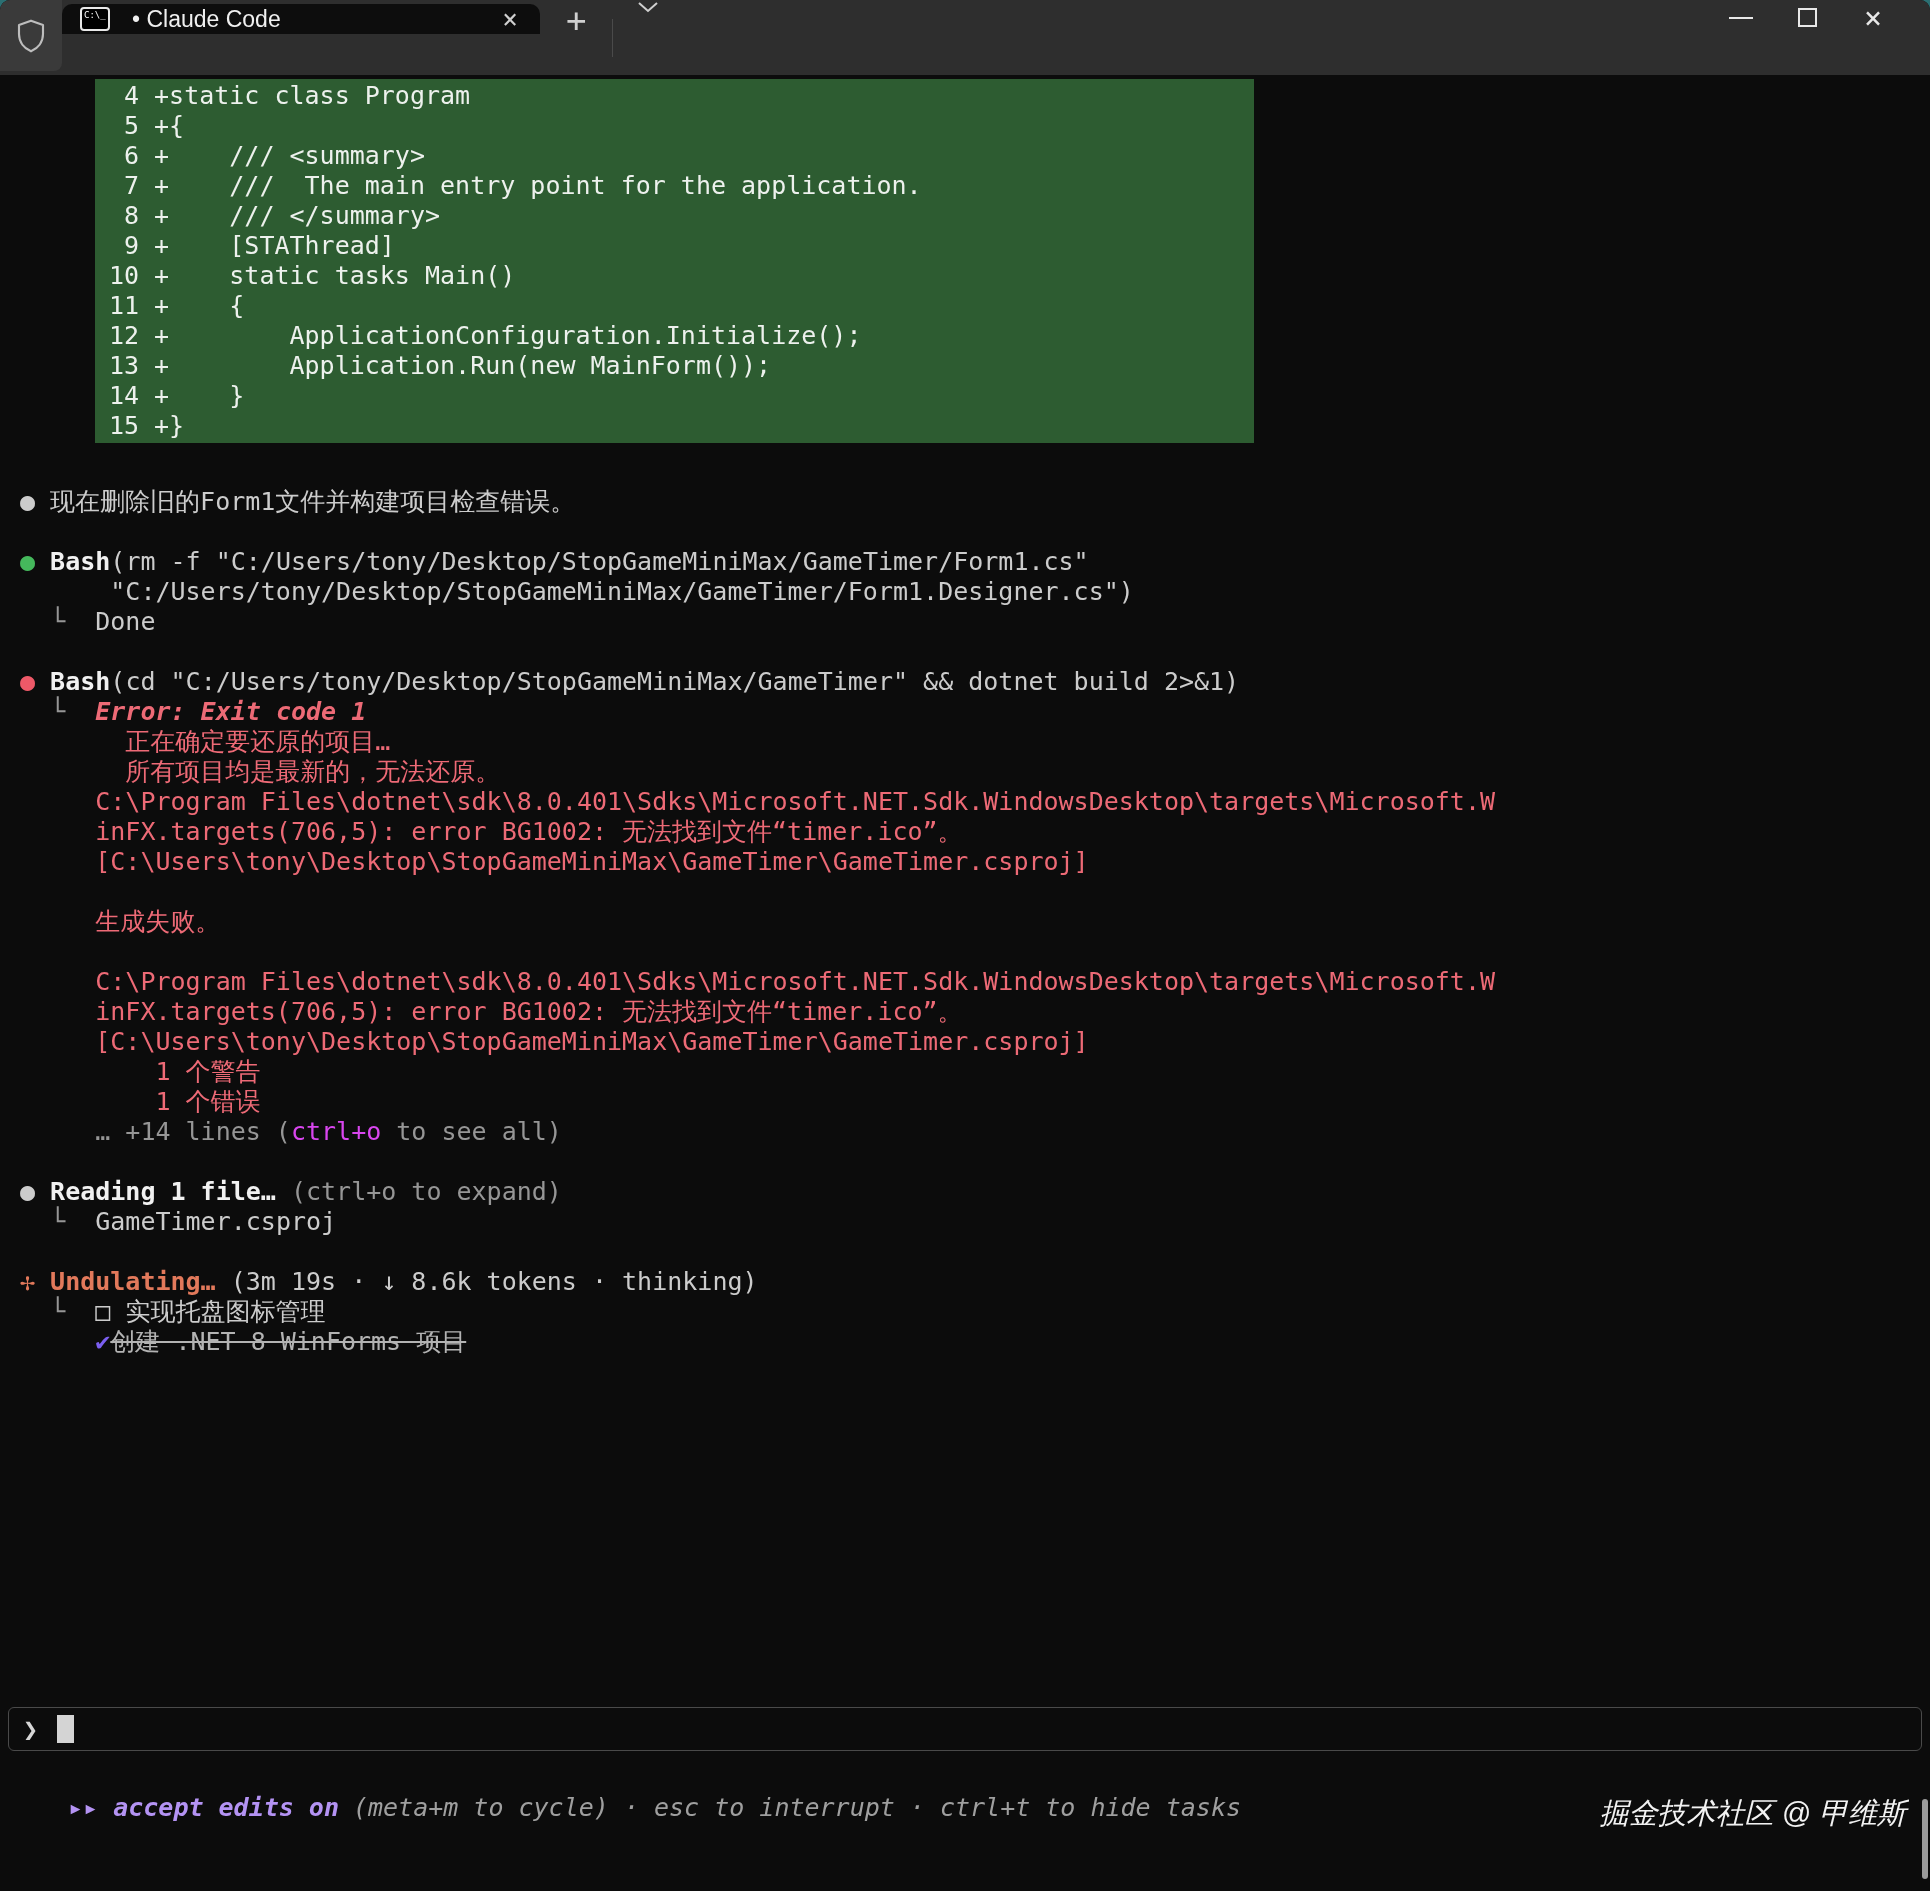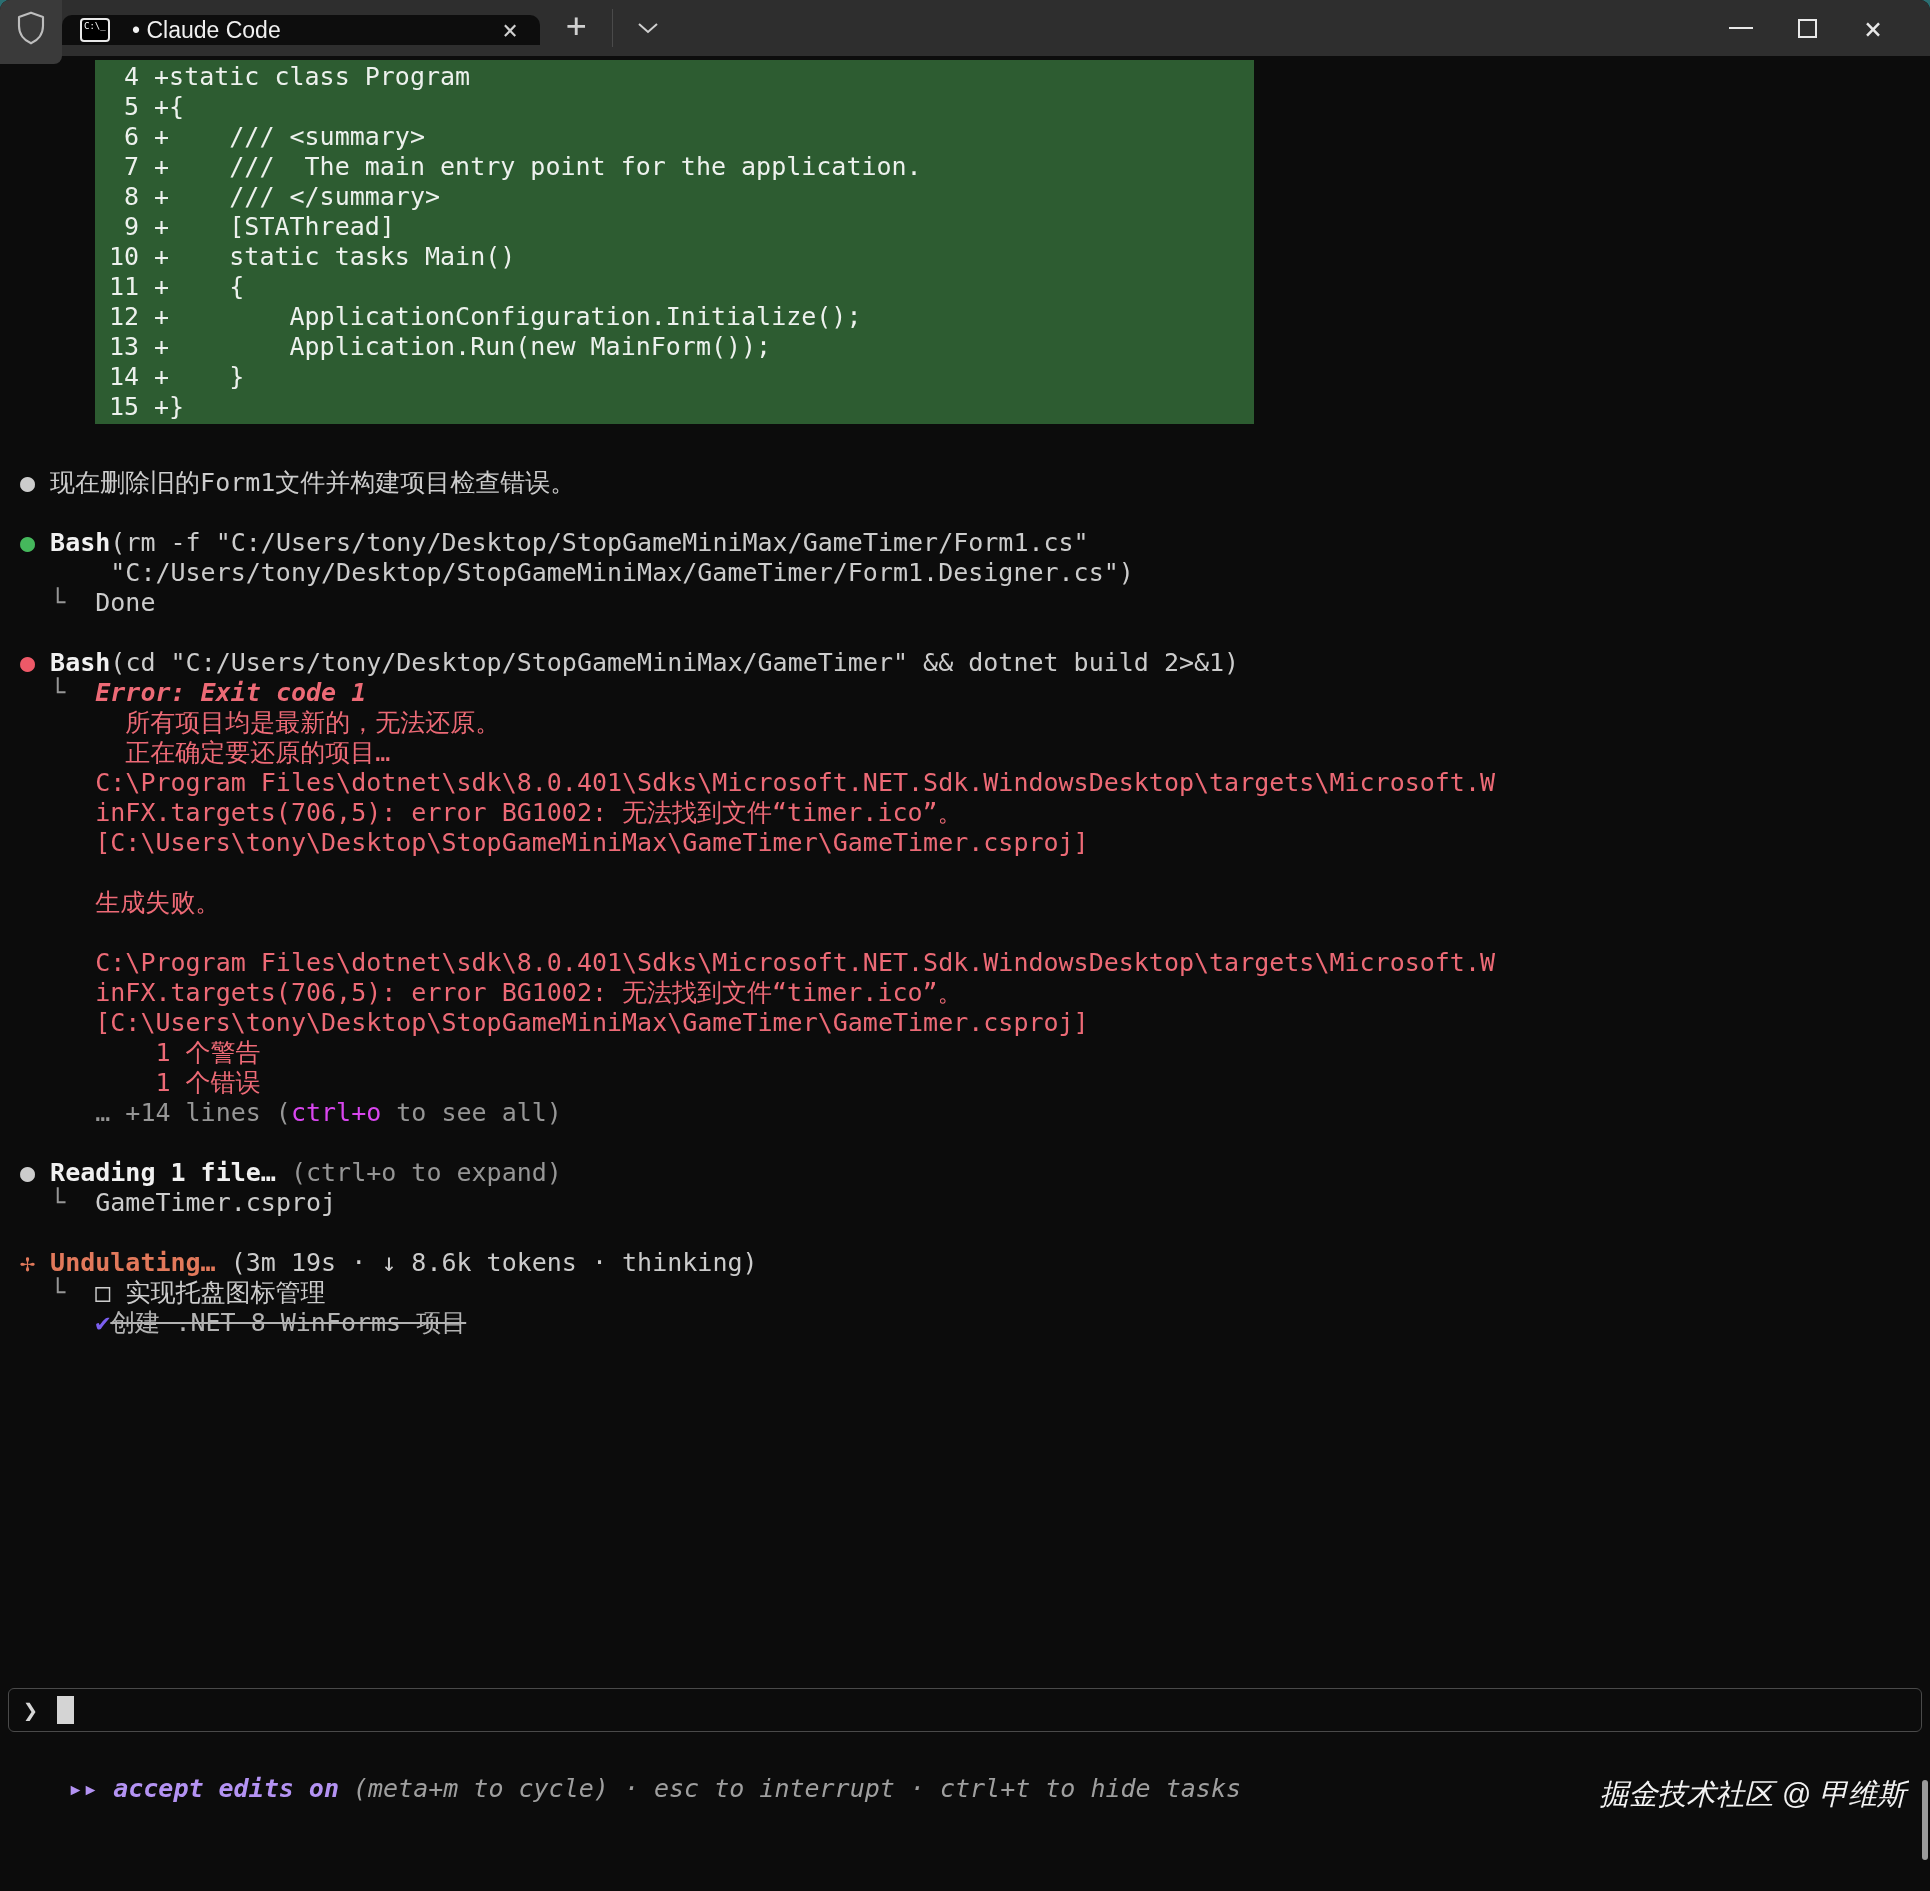--- a/index.html
+++ b/index.html
@@ -2,21 +2,21 @@
 <html><head>
 <meta charset="utf-8">
 <style>
   * { margin:0; padding:0; box-sizing:border-box; }
   html,body { width:1930px; height:1891px; }
   body { background:#2b6f72; overflow:hidden; font-family:"DejaVu Sans Mono","Liberation Mono",monospace; }
 
   .window { position:absolute; inset:0; background:#0c0c0c; border-radius:10px 10px 0 0; overflow:hidden; }
 
   
-  .titlebar { position:relative; height:56px; background:#2e2e2e; display:flex; align-items:center; }
+  .titlebar { position:relative; height:75px; background:#2e2e2e; display:flex; align-items:flex-start; }
   .shield-area { width:62px; height:71px; background:#3a3a3a; border-radius:10px 0 8px 0; display:flex; align-items:center; justify-content:center; }
   .tab { width:478px; background:#0d0d0d; border-radius:10px 10px 0 0; margin-top:4px; display:flex; align-items:center; padding:0 16px 0 18px; }
   .tab-icon { width:30px; height:24px; border:2px solid #e8e8e8; border-radius:4px; background:#000; color:#fff; font-size:9px; line-height:9px; padding:2px 0 0 2px; white-space:pre; overflow:hidden; }
   .tab-title { color:#f0f0f0; font-family:"Liberation Sans","DejaVu Sans",sans-serif; font-size:23px; margin-left:22px; flex:1; white-space:nowrap; }
   .tab-close { color:#cfcfcf; font-size:26px; line-height:26px; padding:2px 6px; cursor:default; }
   .newtab { color:#d0d0d0; font-size:34px; font-weight:300; display:flex; align-items:center; padding:0 26px 6px 26px; }
   .tb-sep { width:1px; height:38px; background:#4a4a4a; align-self:center; }
   .dropdown { display:flex; align-items:center; padding:0 24px; }
   .caption-buttons { margin-left:auto; display:flex; align-items:stretch; padding-right:24px; }
   .cap { width:66px; display:flex; align-items:center; justify-content:center; color:#e8e8e8; }
@@ -123,22 +123,22 @@
     <div id="lines">
         <div class="t-line"></div>
         <div class="t-line"><span class="seg-fg">● </span><span class="seg-fg">现在删除旧的Form1文件并构建项目检查错误。</span></div>
         <div class="t-line"></div>
         <div class="t-line"><span class="seg-greenb">● </span><span class="seg-bold">Bash</span><span class="seg-fg">(rm -f "C:/Users/tony/Desktop/StopGameMiniMax/GameTimer/Form1.cs"</span></div>
         <div class="t-line"><span class="seg-fg">      "C:/Users/tony/Desktop/StopGameMiniMax/GameTimer/Form1.Designer.cs")</span></div>
         <div class="t-line"><span class="seg-gray">  └  </span><span class="seg-fg">Done</span></div>
         <div class="t-line"></div>
         <div class="t-line"><span class="seg-redb">● </span><span class="seg-bold">Bash</span><span class="seg-fg">(cd "C:/Users/tony/Desktop/StopGameMiniMax/GameTimer" &amp;&amp; dotnet build 2&gt;&amp;1)</span></div>
         <div class="t-line"><span class="seg-gray">  └  </span><span class="seg-pinkb">Error: Exit code 1</span></div>
+        <div class="t-line"><span class="seg-pink">       正在确定要还原的项目…</span></div>
         <div class="t-line"><span class="seg-pink">       所有项目均是最新的，无法还原。</span></div>
-        <div class="t-line"><span class="seg-pink">       正在确定要还原的项目…</span></div>
         <div class="t-line"><span class="seg-pink">     C:\Program Files\dotnet\sdk\8.0.401\Sdks\Microsoft.NET.Sdk.WindowsDesktop\targets\Microsoft.W</span></div>
         <div class="t-line"><span class="seg-pink">     inFX.targets(706,5): error BG1002: 无法找到文件“timer.ico”。</span></div>
         <div class="t-line"><span class="seg-pink">     [C:\Users\tony\Desktop\StopGameMiniMax\GameTimer\GameTimer.csproj]</span></div>
         <div class="t-line"></div>
         <div class="t-line"><span class="seg-pink">     生成失败。</span></div>
         <div class="t-line"></div>
         <div class="t-line"><span class="seg-pink">     C:\Program Files\dotnet\sdk\8.0.401\Sdks\Microsoft.NET.Sdk.WindowsDesktop\targets\Microsoft.W</span></div>
         <div class="t-line"><span class="seg-pink">     inFX.targets(706,5): error BG1002: 无法找到文件“timer.ico”。</span></div>
         <div class="t-line"><span class="seg-pink">     [C:\Users\tony\Desktop\StopGameMiniMax\GameTimer\GameTimer.csproj]</span></div>
         <div class="t-line"><span class="seg-pink">         1 个警告</span></div>

